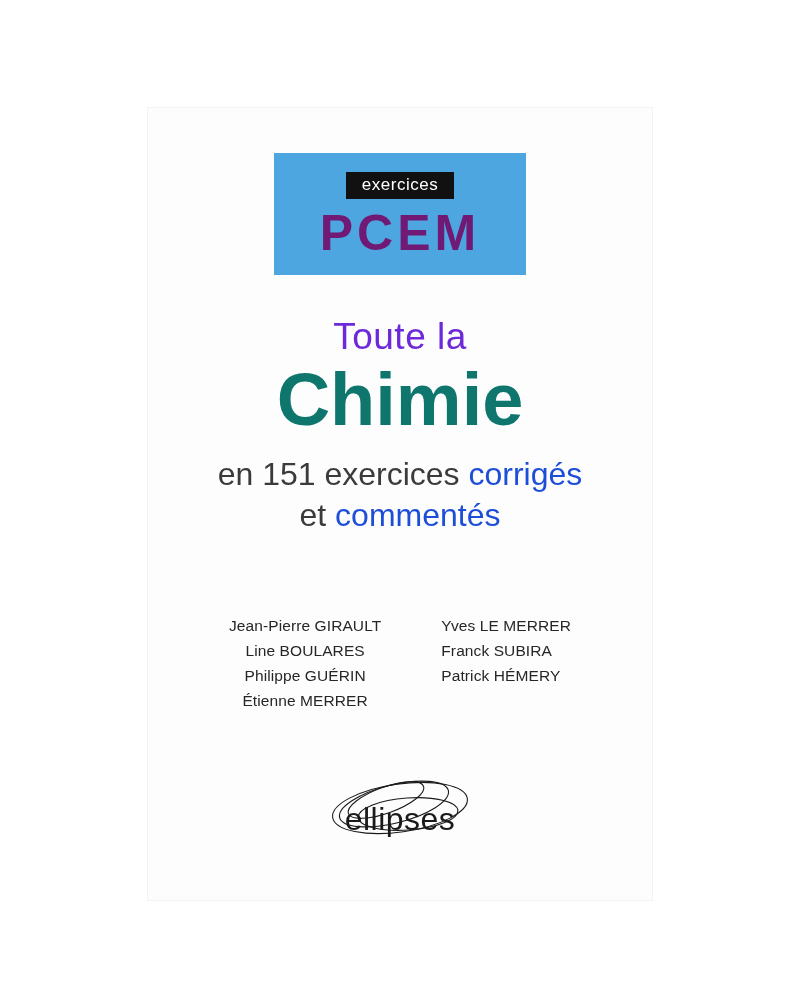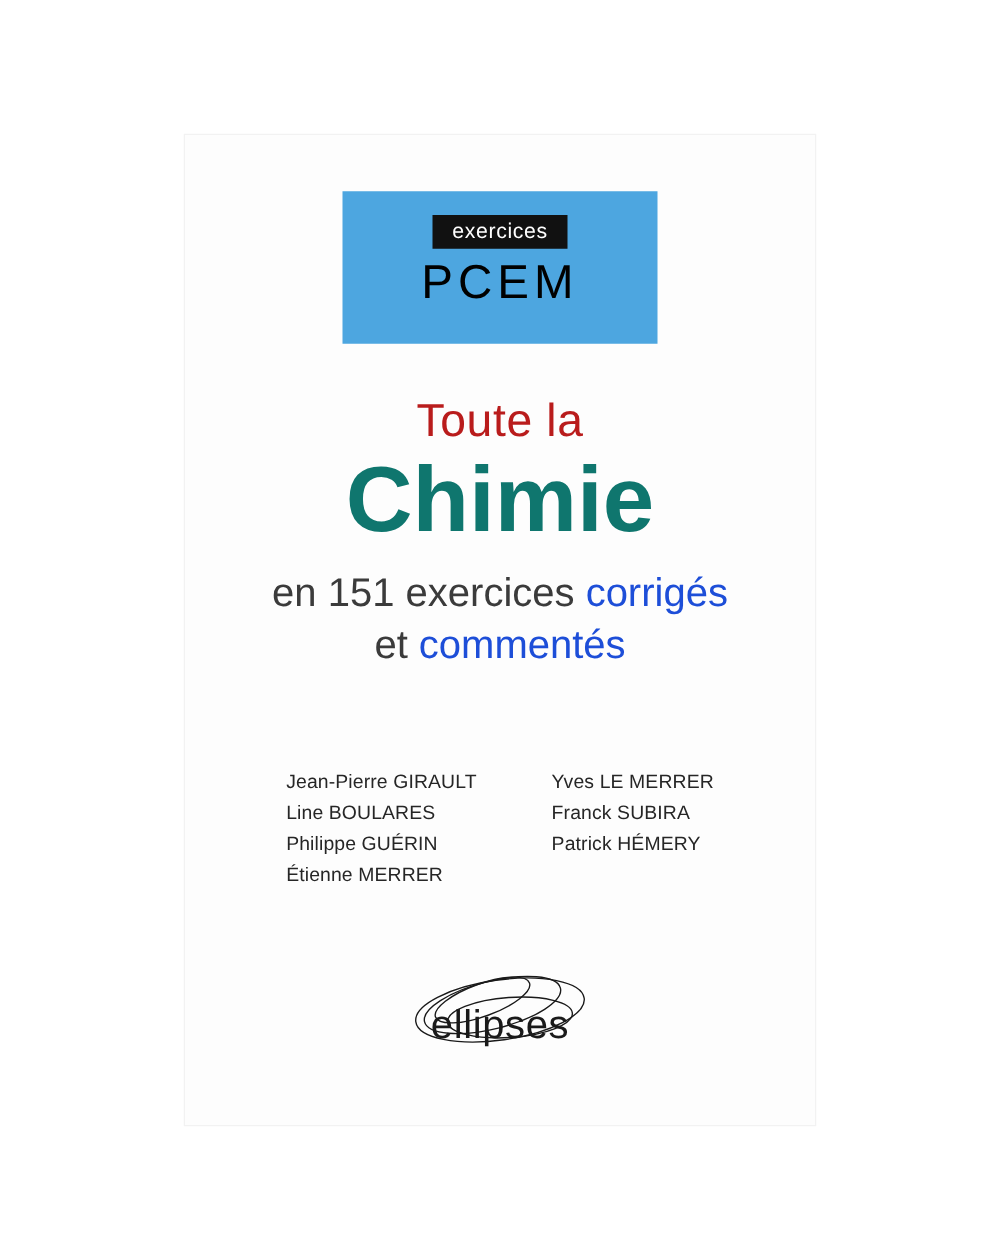--- a/index.html
+++ b/index.html
@@ -50,38 +50,38 @@
     margin-top: 19px;
     background: #111111;
     color: #ffffff;
     font-size: 17px;
     letter-spacing: 0.5px;
     padding: 3px 16px 4px 16px;
     font-family: "Liberation Sans", sans-serif;
   }
   .banner-title {
     margin-top: 8px;
-    color: #000000;
-    font-size: 38px;
-    font-weight: normal;
+    color: #701a75;
+    font-size: 50px;
+    font-weight: bold;
     letter-spacing: 4px;
     font-family: "Liberation Sans", sans-serif;
     line-height: 1.05;
   }
 
   
   .title-block {
     position: absolute;
     left: 0;
     top: 208px;
     width: 504px;
     text-align: center;
   }
   .title-top {
-    color: #b91c1c;
+    color: #6d28d9;
     font-size: 37px;
     font-weight: 300;
     letter-spacing: 0.5px;
   }
   .title-main {
     color: #0f766e;
     font-size: 74px;
     font-weight: bold;
     letter-spacing: 0px;
     line-height: 1.08;
@@ -106,21 +106,21 @@
     width: 504px;
     display: flex;
     justify-content: center;
     gap: 60px;
   }
   .author-col {
     display: flex;
     flex-direction: column;
   }
   .author-col.left {
-    align-items: flex-start;
+    align-items: center;
     text-align: right;
   }
   .author-col.right {
     align-items: flex-start;
     text-align: center;
   }
   .author {
     font-size: 15.5px;
     color: #262626;
     line-height: 1.62;

